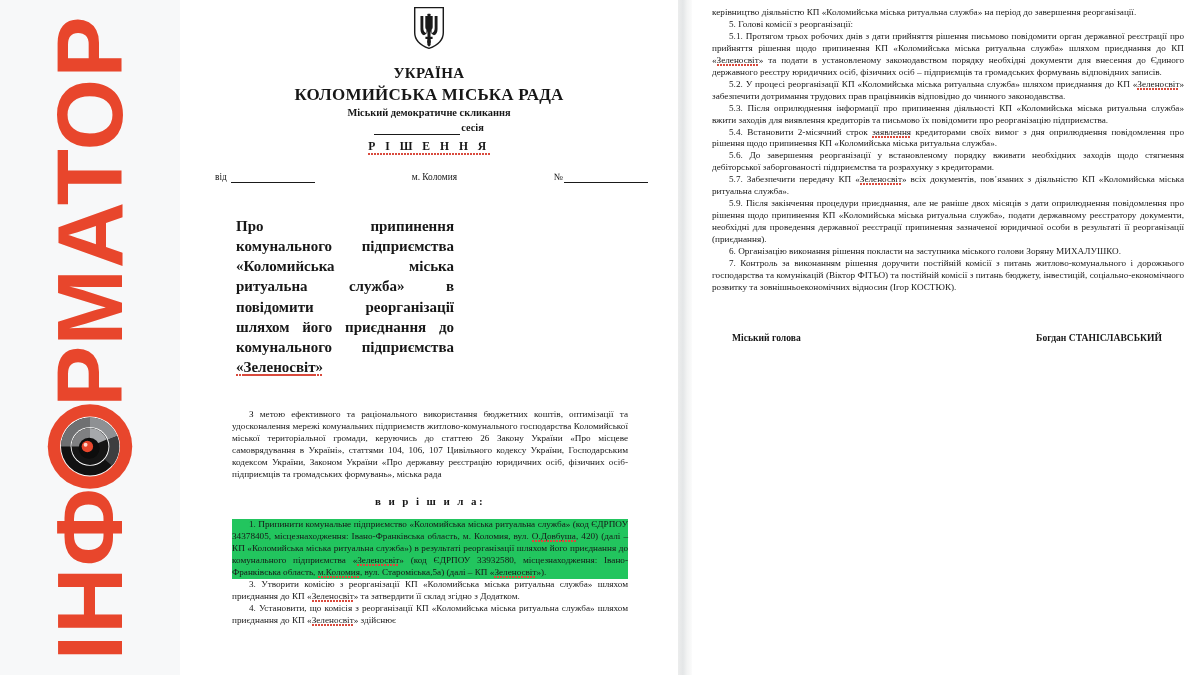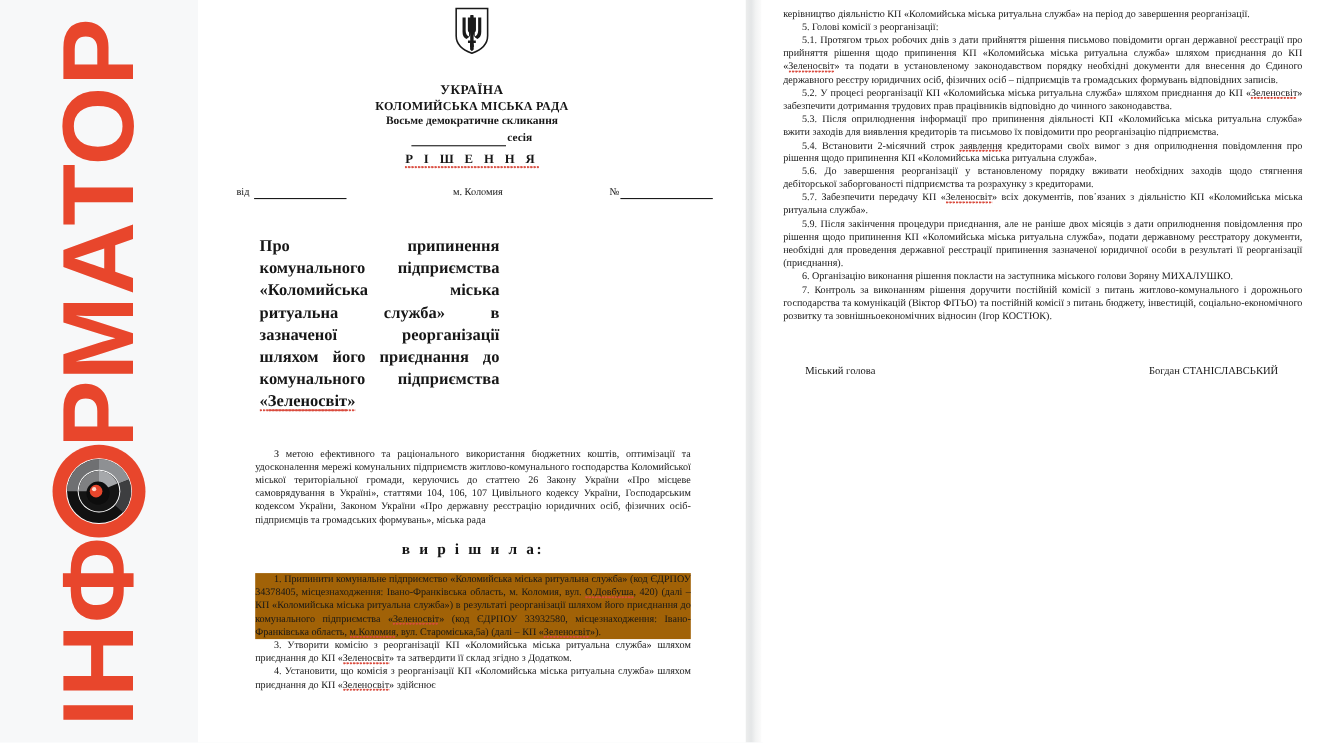--- a/index.html
+++ b/index.html
@@ -98,22 +98,22 @@
     padding-top: 6px;
   }
   .emblem { display: inline-block; width: 34px; height: 44px; }
   .emblem svg { display: block; width: 34px; height: 44px; }
 
   .hdr {
     text-align: center;
     font-weight: 700;
     line-height: 1.32;
   }
-  .hdr-country { font-size: 12px; letter-spacing: .4px; margin-top: 20px; }
-  .hdr-council { font-size: 11px; letter-spacing: .2px; font-family: Liberation Serif, serif; }
+  .hdr-country { font-size: 15px; letter-spacing: .4px; margin-top: 10px; }
+  .hdr-council { font-size: 17px; letter-spacing: .2px; font-family: Liberation Serif, serif; }
   .hdr-convocation { font-size: 10.4px; }
   .hdr-session {
     font-size: 10.4px;
     display: flex;
     justify-content: center;
     align-items: flex-end;
     gap: 0;
     margin-top: 1px;
   }
   .rule-inline {
@@ -164,36 +164,36 @@
     text-align-last: justify;
   }
   .title-block .last-line { text-align-last: left; }
 
   .body-block { margin: 32px 50px 0 52px; }
   .indent { text-indent: 17px; }
 
   .resolved {
     text-align: center;
     font-weight: 700;
-    font-size: 14px;
+    font-size: 11px;
     letter-spacing: 2.4px;
     margin: 13px 0 11px 0;
   }
 
-  .highlight { background: #a16207; }
+  .highlight { background: #22c55e; }
 
   .item { margin-top: 0; }
 
   .right-body { margin: 7px 16px 0 20px; }
 
   .sig-row {
     display: flex;
     justify-content: space-between;
     align-items: baseline;
-    font-weight: 400;
+    font-weight: 700;
     font-size: 9.6px;
     margin: 38px 22px 0 20px;
   }
 </style>
 </head>
 <body>
 
 <div id="screen">
 
   <div class="watermark-col">
@@ -238,21 +238,21 @@
               <path d="M23.5 56 h13 v4.2 h-3.4 v6.5 h-6.2 v-6.5 h-3.4 Z"></path>
               <path d="M27 62.5 h6 v8.5 l-3 3 -3-3 Z"></path>
             </g>
           </svg>
         </span>
       </div>
 
       <div class="hdr">
         <div class="hdr-country">УКРАЇНА</div>
         <div class="hdr-council">КОЛОМИЙСЬКА МІСЬКА РАДА</div>
-        <div class="hdr-convocation">Восьме демократичне скликання</div>
+        <div class="hdr-convocation">Міський демократичне скликання</div>
         <div class="hdr-session">
           <span class="rule-inline"></span>
           <span>сесія</span>
         </div>
         <div style="text-align:center;">
           <span class="hdr-decision sp-underline">Р І Ш Е Н Н Я</span>
         </div>
       </div>
 
       <div class="meta-row">
@@ -265,21 +265,21 @@
           <span>№</span>
           <span class="rule"></span>
         </span>
       </div>
 
       <div class="title-block">
         <div>Про припинення</div>
         <div>комунального підприємства</div>
         <div>«Коломийська міська</div>
         <div>ритуальна служба» в</div>
-        <div>зазначеної реорганізації</div>
+        <div>повідомити реорганізації</div>
         <div>шляхом його приєднання до</div>
         <div>комунального підприємства</div>
         <div class="last-line">
           <span class="sp-underline">«<span class="sp-underline">Зеленосвіт</span>»</span>
         </div>
       </div>
 
       <div class="body-block">
         <p class="indent">З метою ефективного та раціонального використання бюджетних коштів, оптимізації та удосконалення мережі комунальних підприємств житлово-комунального господарства Коломийської міської територіальної громади, керуючись до статтею 26 Закону України «Про місцеве самоврядування в Україні», статтями 104, 106, 107 Цивільного кодексу України, Господарським кодексом України, Законом України «Про державну реєстрацію юридичних осіб, фізичних осіб-підприємців та громадських формувань», міська рада</p>
 

